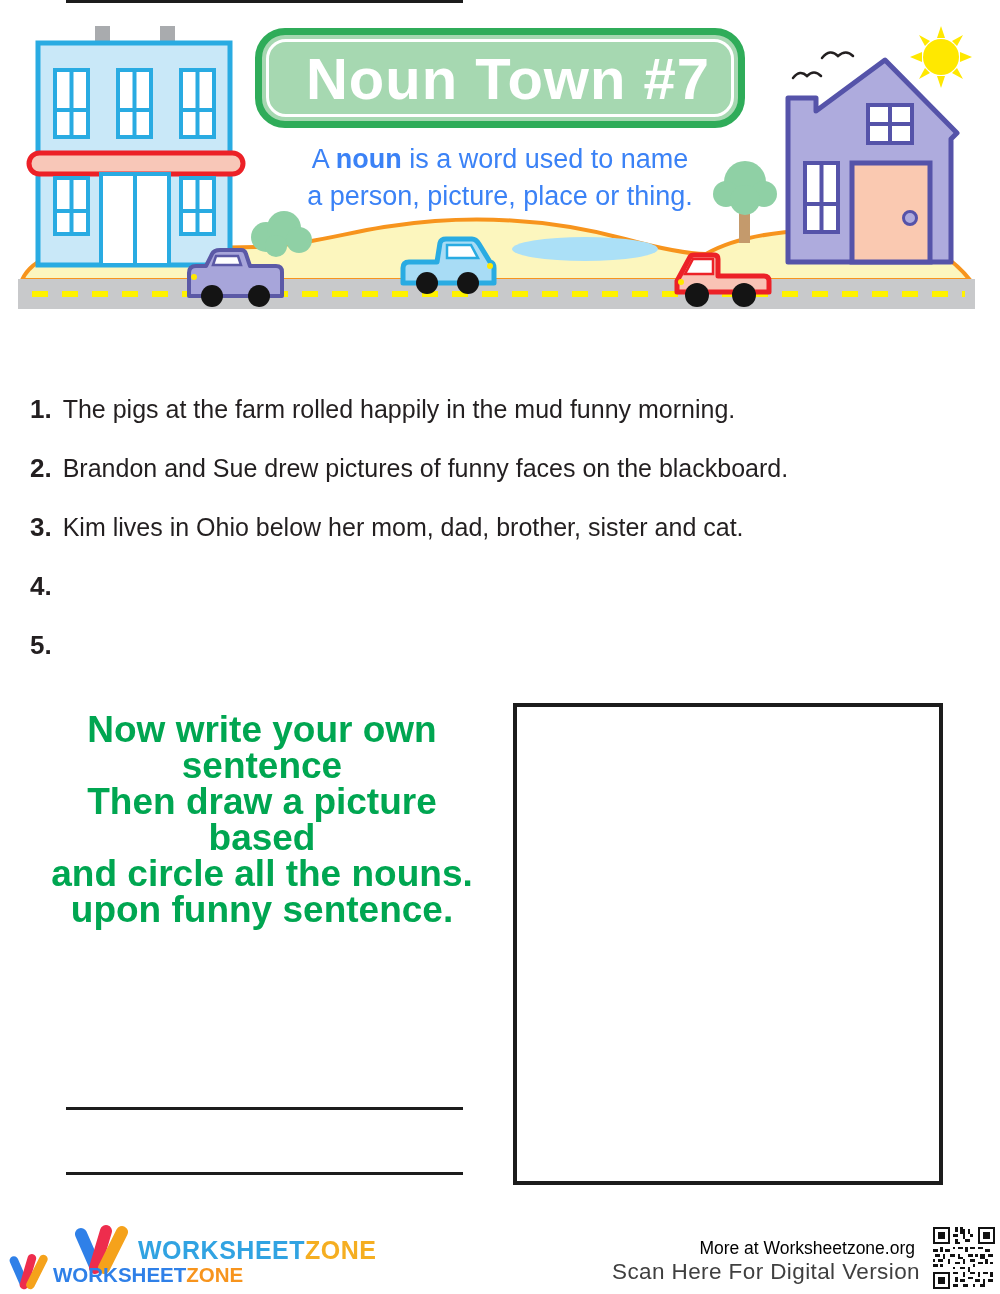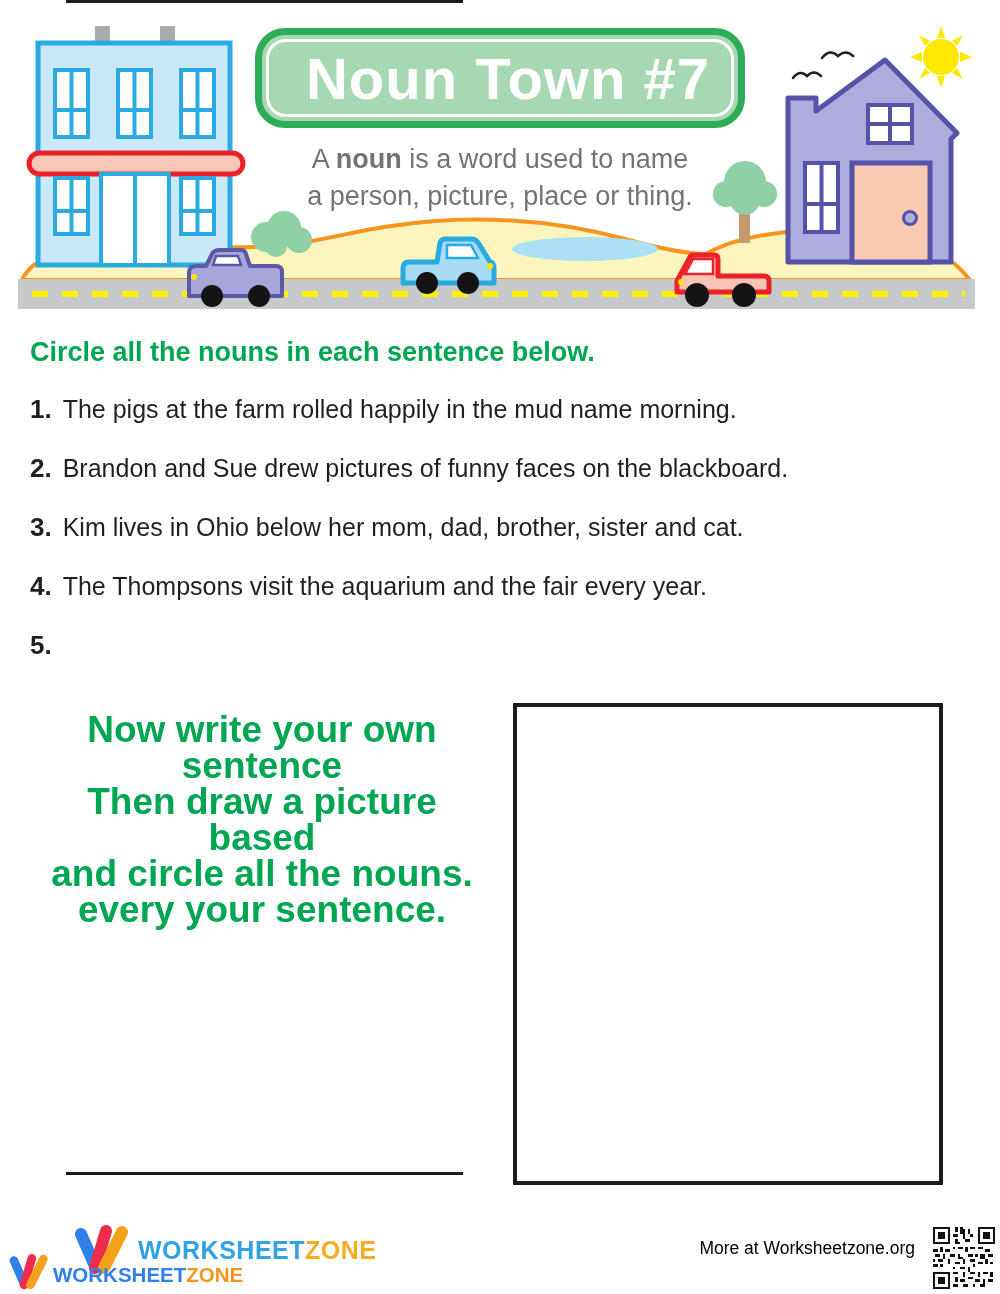--- a/index.html
+++ b/index.html
@@ -14,21 +14,21 @@
     position:absolute;left:255px;top:28px;width:490px;height:100px;
     background:#A6D8B1;border:7px solid #2FAC59;border-radius:30px;
     display:flex;align-items:center;justify-content:center;padding-left:16px;
   }
   .title-box::after{
     content:"";position:absolute;inset:4px;border:3px solid #fff;border-radius:20px;pointer-events:none;
   }
   .title-text{color:#fff;font-size:58px;font-weight:bold;letter-spacing:1px;white-space:nowrap;}
   .definition{
     position:absolute;left:250px;top:141px;width:500px;text-align:center;
-    font-size:27px;line-height:37px;color:#737373;
+    font-size:27px;line-height:37px;color:#3b82f6;
   }
   .heading{
     position:absolute;left:30px;top:337px;font-size:27px;font-weight:bold;color:#00A651;white-space:nowrap;
   }
   .sentences{position:absolute;left:30px;top:394px;width:960px;height:300px;}
   .sentence{position:absolute;left:0;display:flex;gap:11px;font-size:25px;white-space:nowrap;align-items:baseline;}
   .sentence .num{font-weight:bold;font-size:26px;}
   .sentence:nth-child(1){top:0;}
   .sentence:nth-child(2){top:59px;}
   .sentence:nth-child(3){top:118px;}
@@ -180,49 +180,47 @@
     <div class="title-box">
       <span class="title-text">Noun Town #7</span>
     </div>
 
     <div class="definition">
       <div><span>A </span><b>noun</b><span> is a word used to name</span></div>
       <div>a person, picture, place or thing.</div>
     </div>
   </div>
 
-  <div class="heading">Circle all the nouns in each sentence below.</div>
 
   <div class="sentences">
     <div class="sentence">
       <span class="num">1.</span>
-      <span class="txt">The pigs at the farm rolled happily in the mud name morning.</span>
+      <span class="txt">The pigs at the farm rolled happily in the mud funny morning.</span>
     </div>
     <div class="sentence">
       <span class="num">2.</span>
       <span class="txt">Brandon and Sue drew pictures of funny faces on the blackboard.</span>
     </div>
     <div class="sentence">
       <span class="num">3.</span>
       <span class="txt">Kim lives in Ohio below her mom, dad, brother, sister and cat.</span>
     </div>
     <div class="sentence">
       <span class="num">4.</span>
-      <span class="txt">The Thompsons visit the aquarium and the fair every year.</span>
     </div>
     <div class="sentence">
       <span class="num">5.</span>
     </div>
   </div>
 
   <div class="prompt">
     <div>Now write your own sentence</div>
     <div>Then draw a picture based</div>
     <div>and circle all the nouns.</div>
-    <div>every your sentence.</div>
+    <div>upon funny sentence.</div>
   </div>
 
   <div class="wline"></div>
   <div class="wline"></div>
   <div class="wline"></div>
   <div class="wline"></div>
   <div class="wline"></div>
 
   <div class="draw-box"></div>
 
@@ -234,20 +232,21 @@
   <div class="logo-text-lg"><span class="lg-blue">WORKSHEET</span><span class="lg-orange">ZONE</span></div>
 
   <svg class="logo-mark-sm" width="46" height="38" viewBox="0 0 64 52">
     <line x1="11" y1="10" x2="25" y2="42" stroke="#2F80E8" stroke-width="12" stroke-linecap="round"></line>
     <line x1="36" y1="7" x2="25" y2="44" stroke="#EE2D4D" stroke-width="12" stroke-linecap="round"></line>
     <line x1="34" y1="44" x2="52" y2="8" stroke="#F5A21B" stroke-width="12" stroke-linecap="round"></line>
   </svg>
   <div class="logo-text-sm"><span class="sm-blue">WORKSHEET</span><span class="sm-orange">ZONE</span></div>
 
   <div class="more-at">More at Worksheetzone.org</div>
+  <div class="scan">Scan Here For Digital Version</div>
 
   <svg class="qr" width="62" height="64" viewBox="0 0 25 25" shape-rendering="crispEdges">
     <rect x="0" y="0" width="25" height="25" fill="#fff"></rect>
     <g fill="#111">
       <rect x="0" y="0" width="7" height="7"></rect>
         <rect x="18" y="0" width="7" height="7"></rect>
         <rect x="0" y="18" width="7" height="7"></rect>
     </g>
     <g fill="#fff">
       <rect x="1" y="1" width="5" height="5"></rect>

